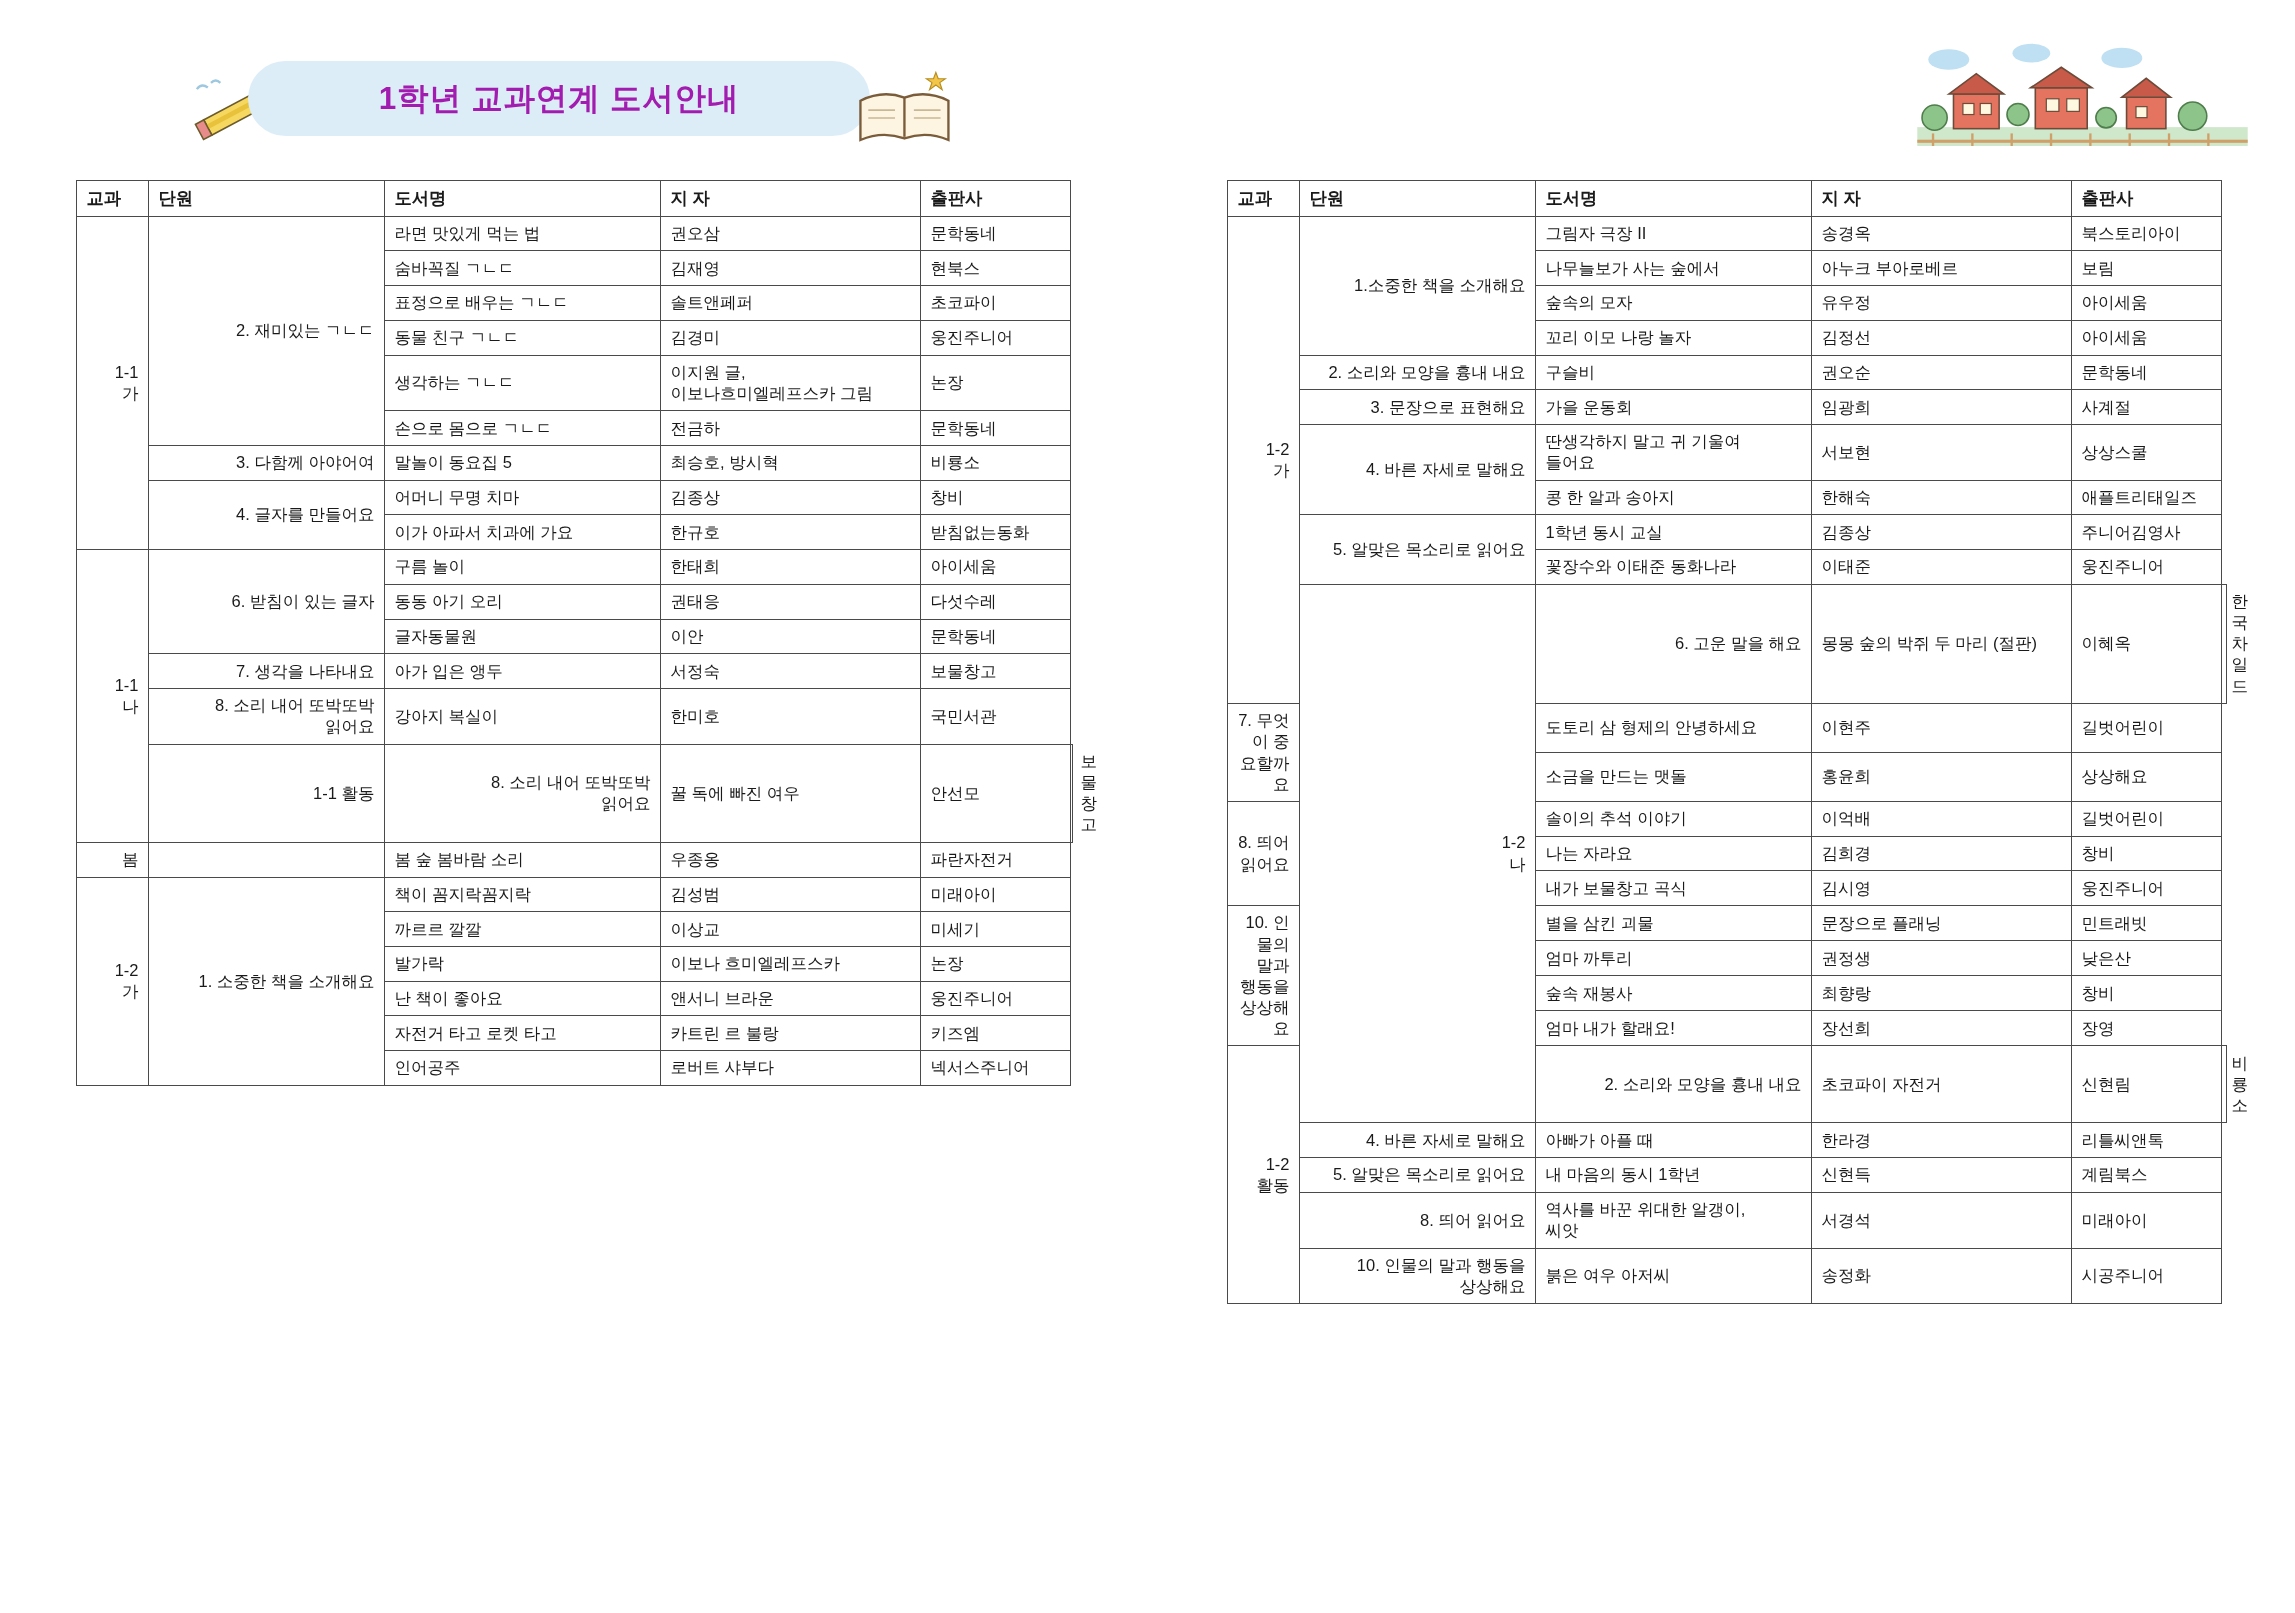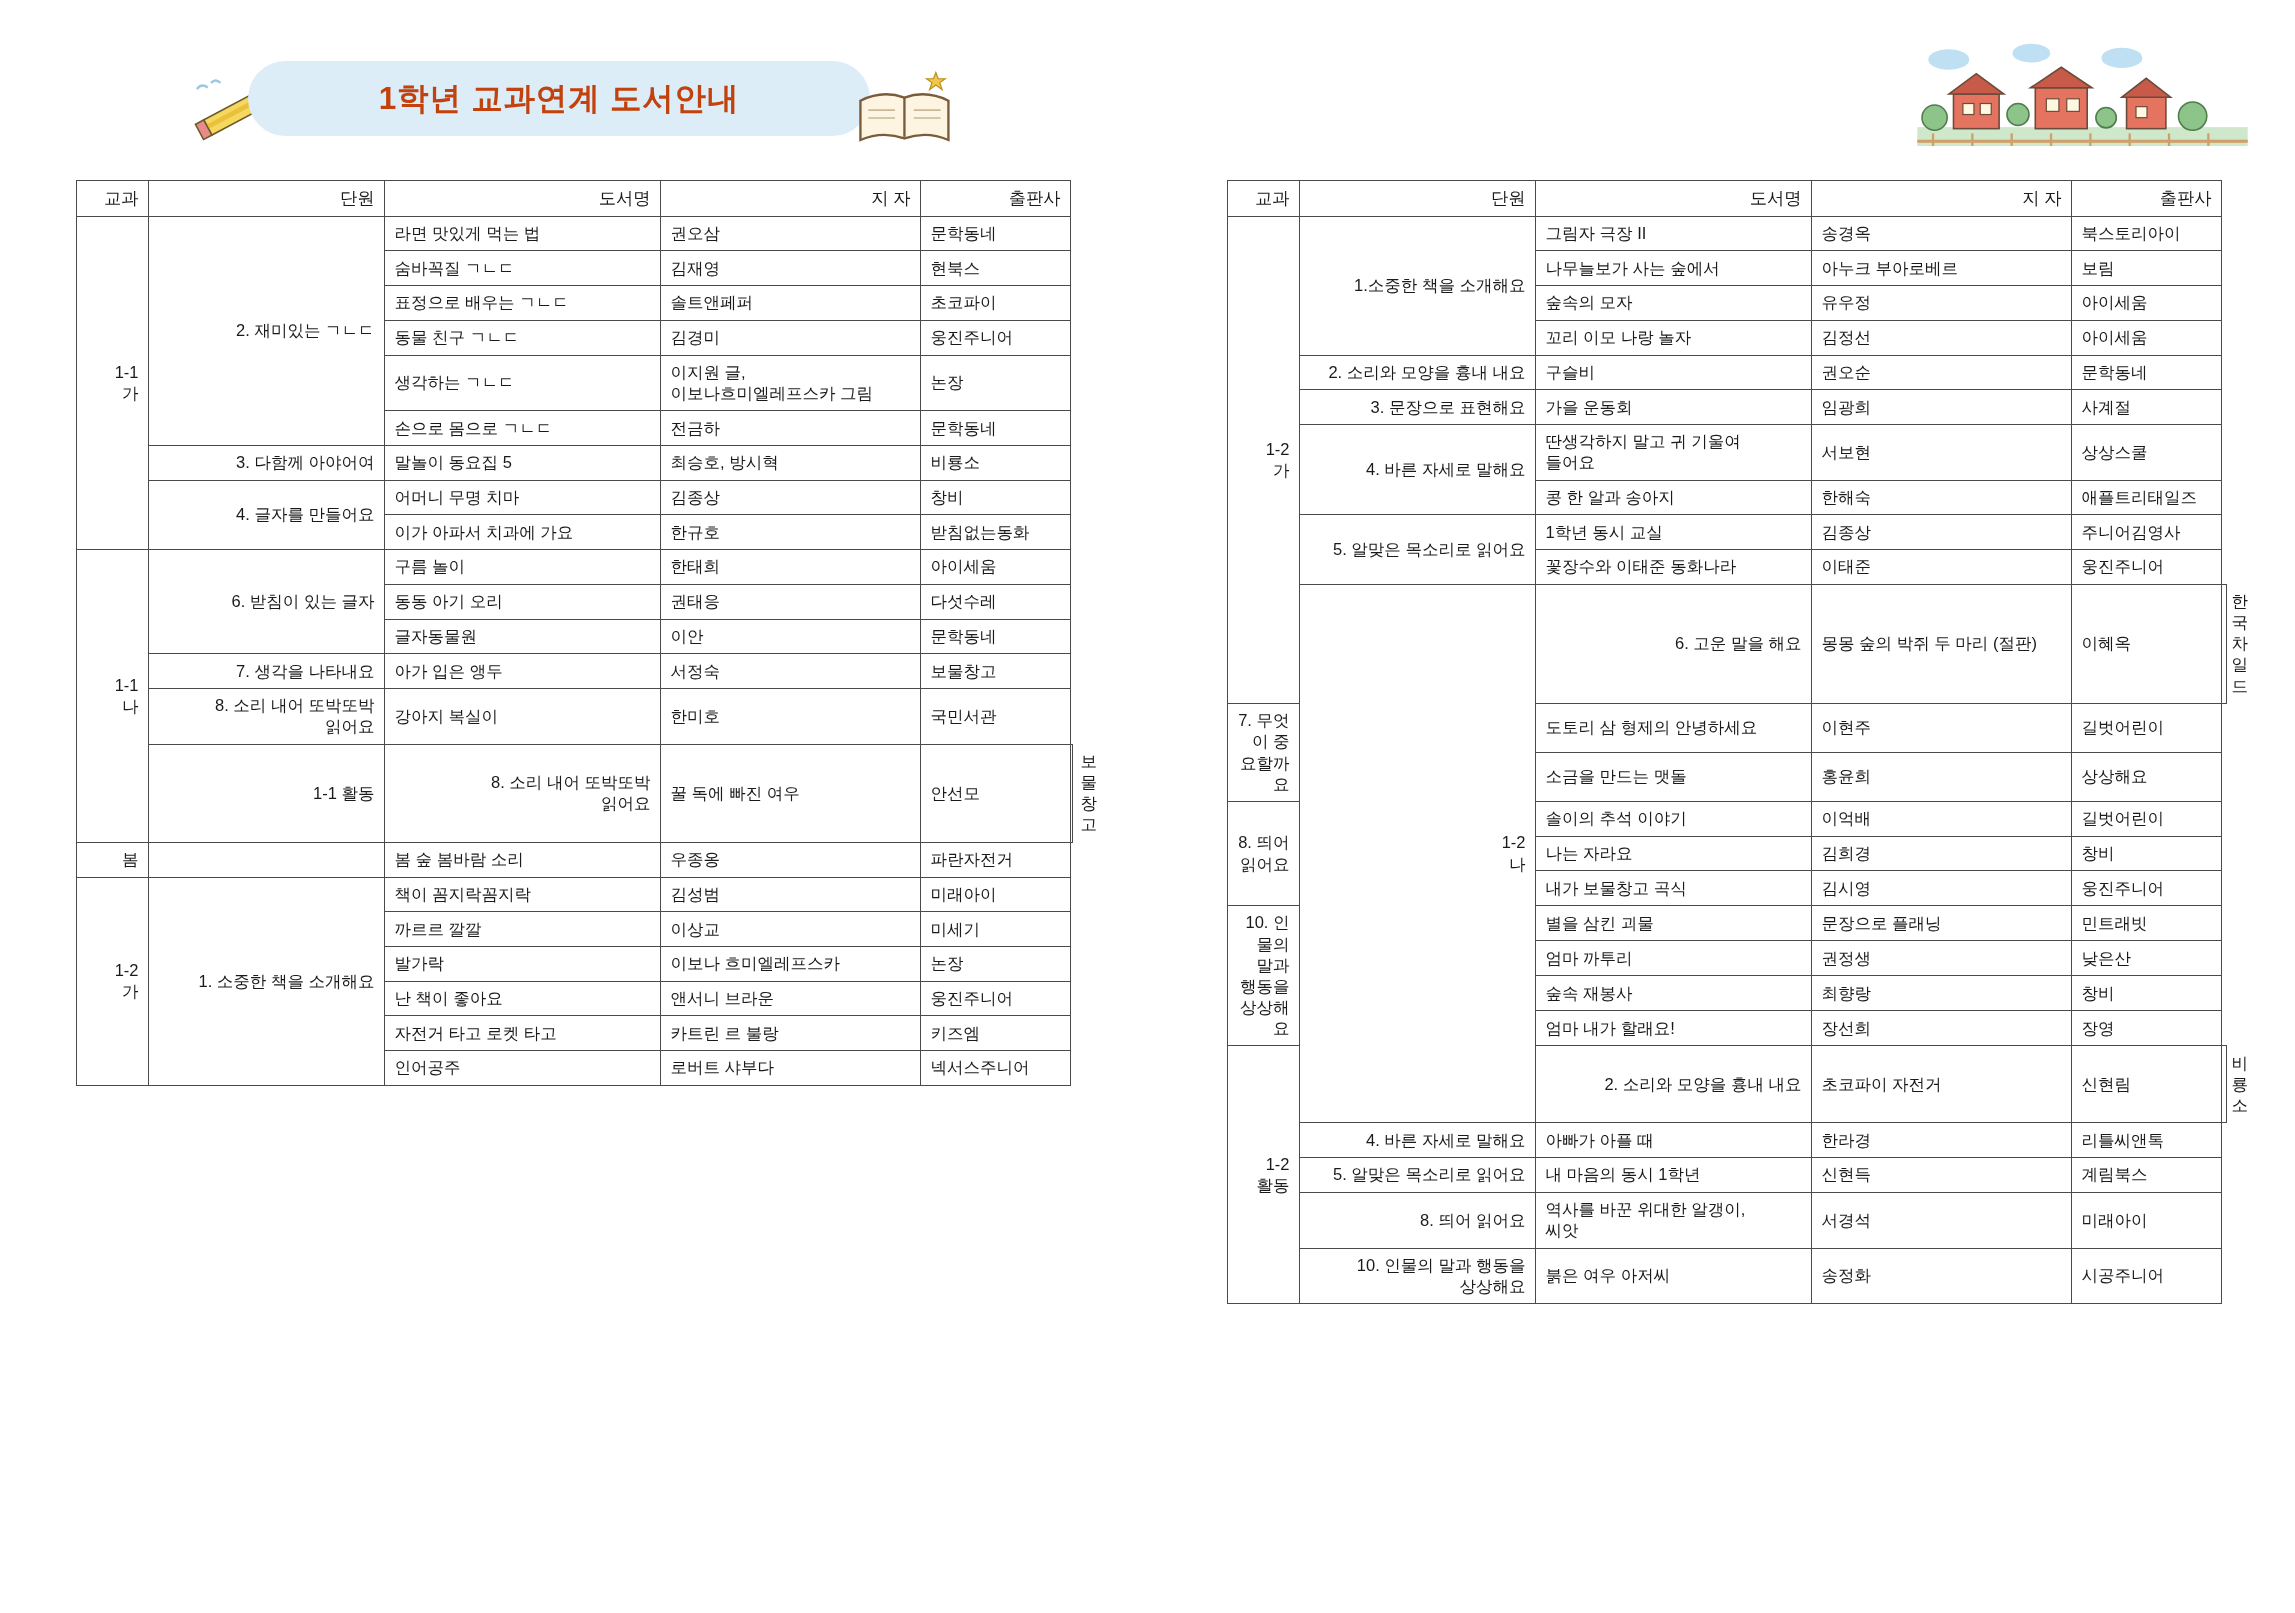--- a/index.html
+++ b/index.html
@@ -36,21 +36,21 @@
     background: #dcedf7;
     border-radius: 38px;
     display: flex;
     align-items: center;
     justify-content: center;
   }
   .title-text {
     font-size: 31.5px;
     font-weight: bold;
     letter-spacing: 0.8px;
-    color: #c2410c;
+    color: #a21caf;
   }
   .pencil-icon {
     position: absolute;
     left: 0px;
     top: 17.3px;
     width: 102px;
     height: 63px;
   }
   .book-icon {
     position: absolute;
@@ -76,22 +76,22 @@
   table.booklist th,
   table.booklist td {
     border: 0.8px solid #4a4a4a;
     padding: 6.3px 9.5px;
     vertical-align: middle;
     line-height: 1.28;
     font-weight: normal;
     background: #ffffff;
   }
   table.booklist th {
-    text-align: right;
-    font-weight: normal;
+    text-align: left;
+    font-weight: bold;
     font-size: 17.3px;
   }
   td.c-subject, td.c-unit {
     text-align: right;
   }
   td.c-unit.left {
     text-align: right;
   }
   td.c-title, td.c-author, td.c-pub {
     text-align: left;

